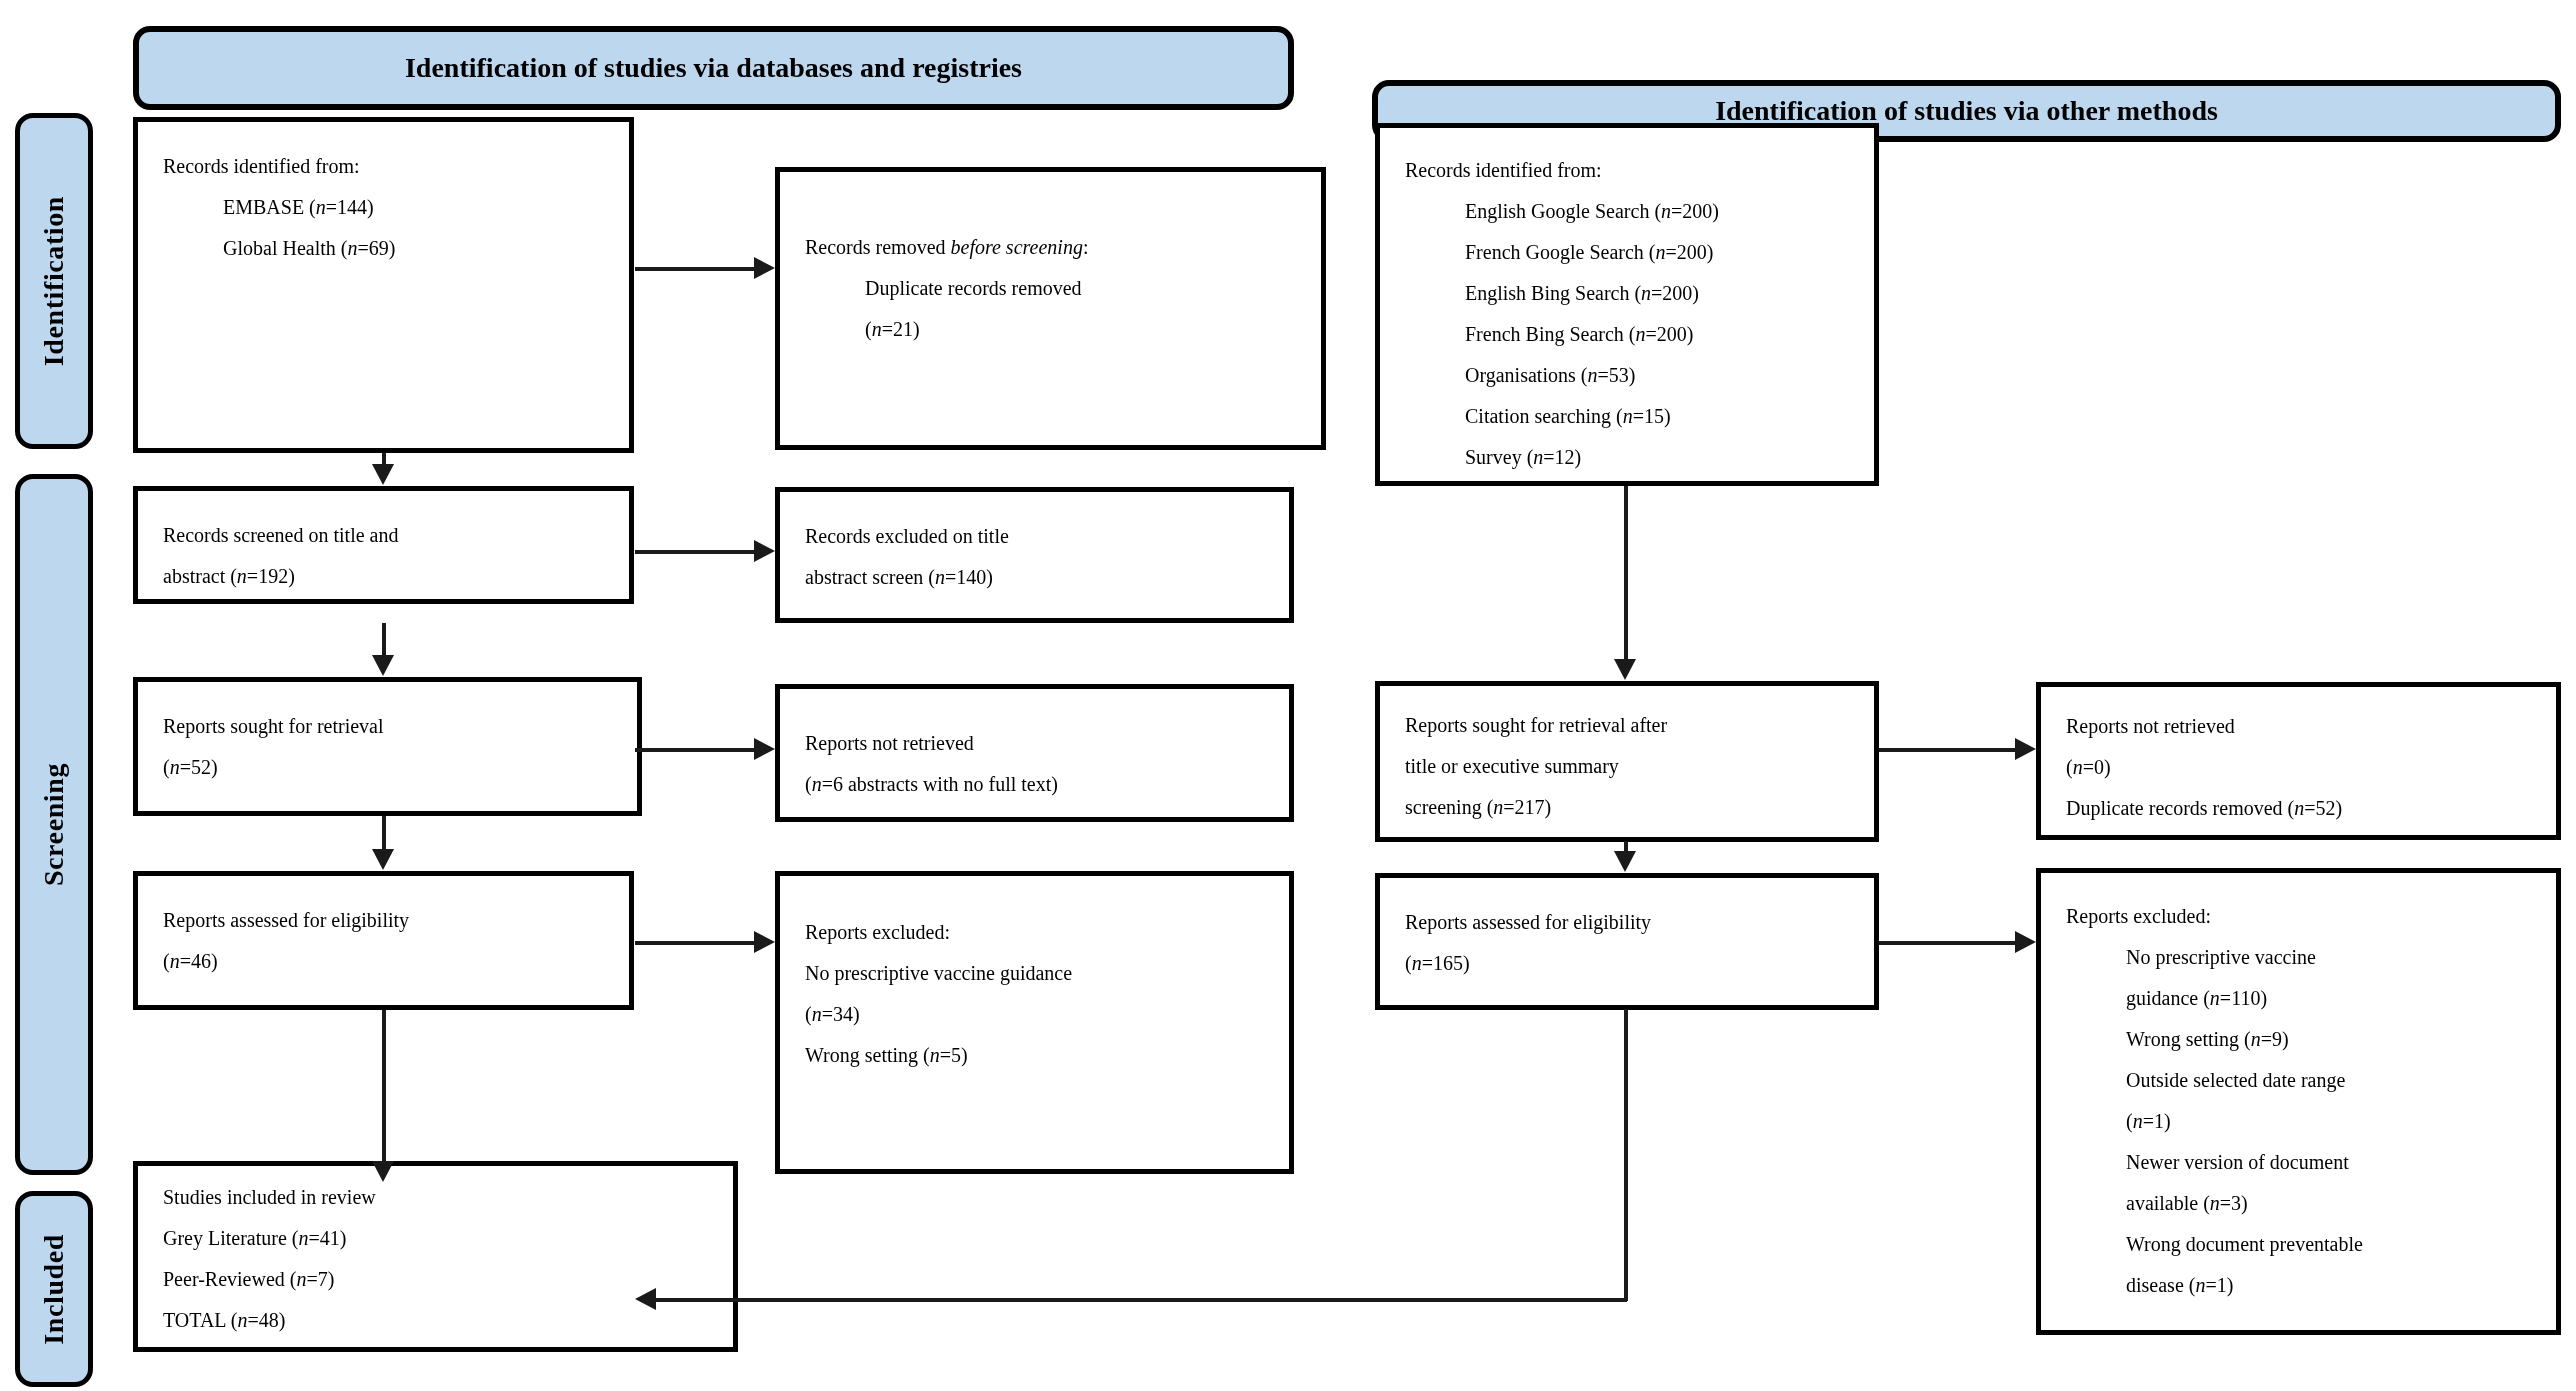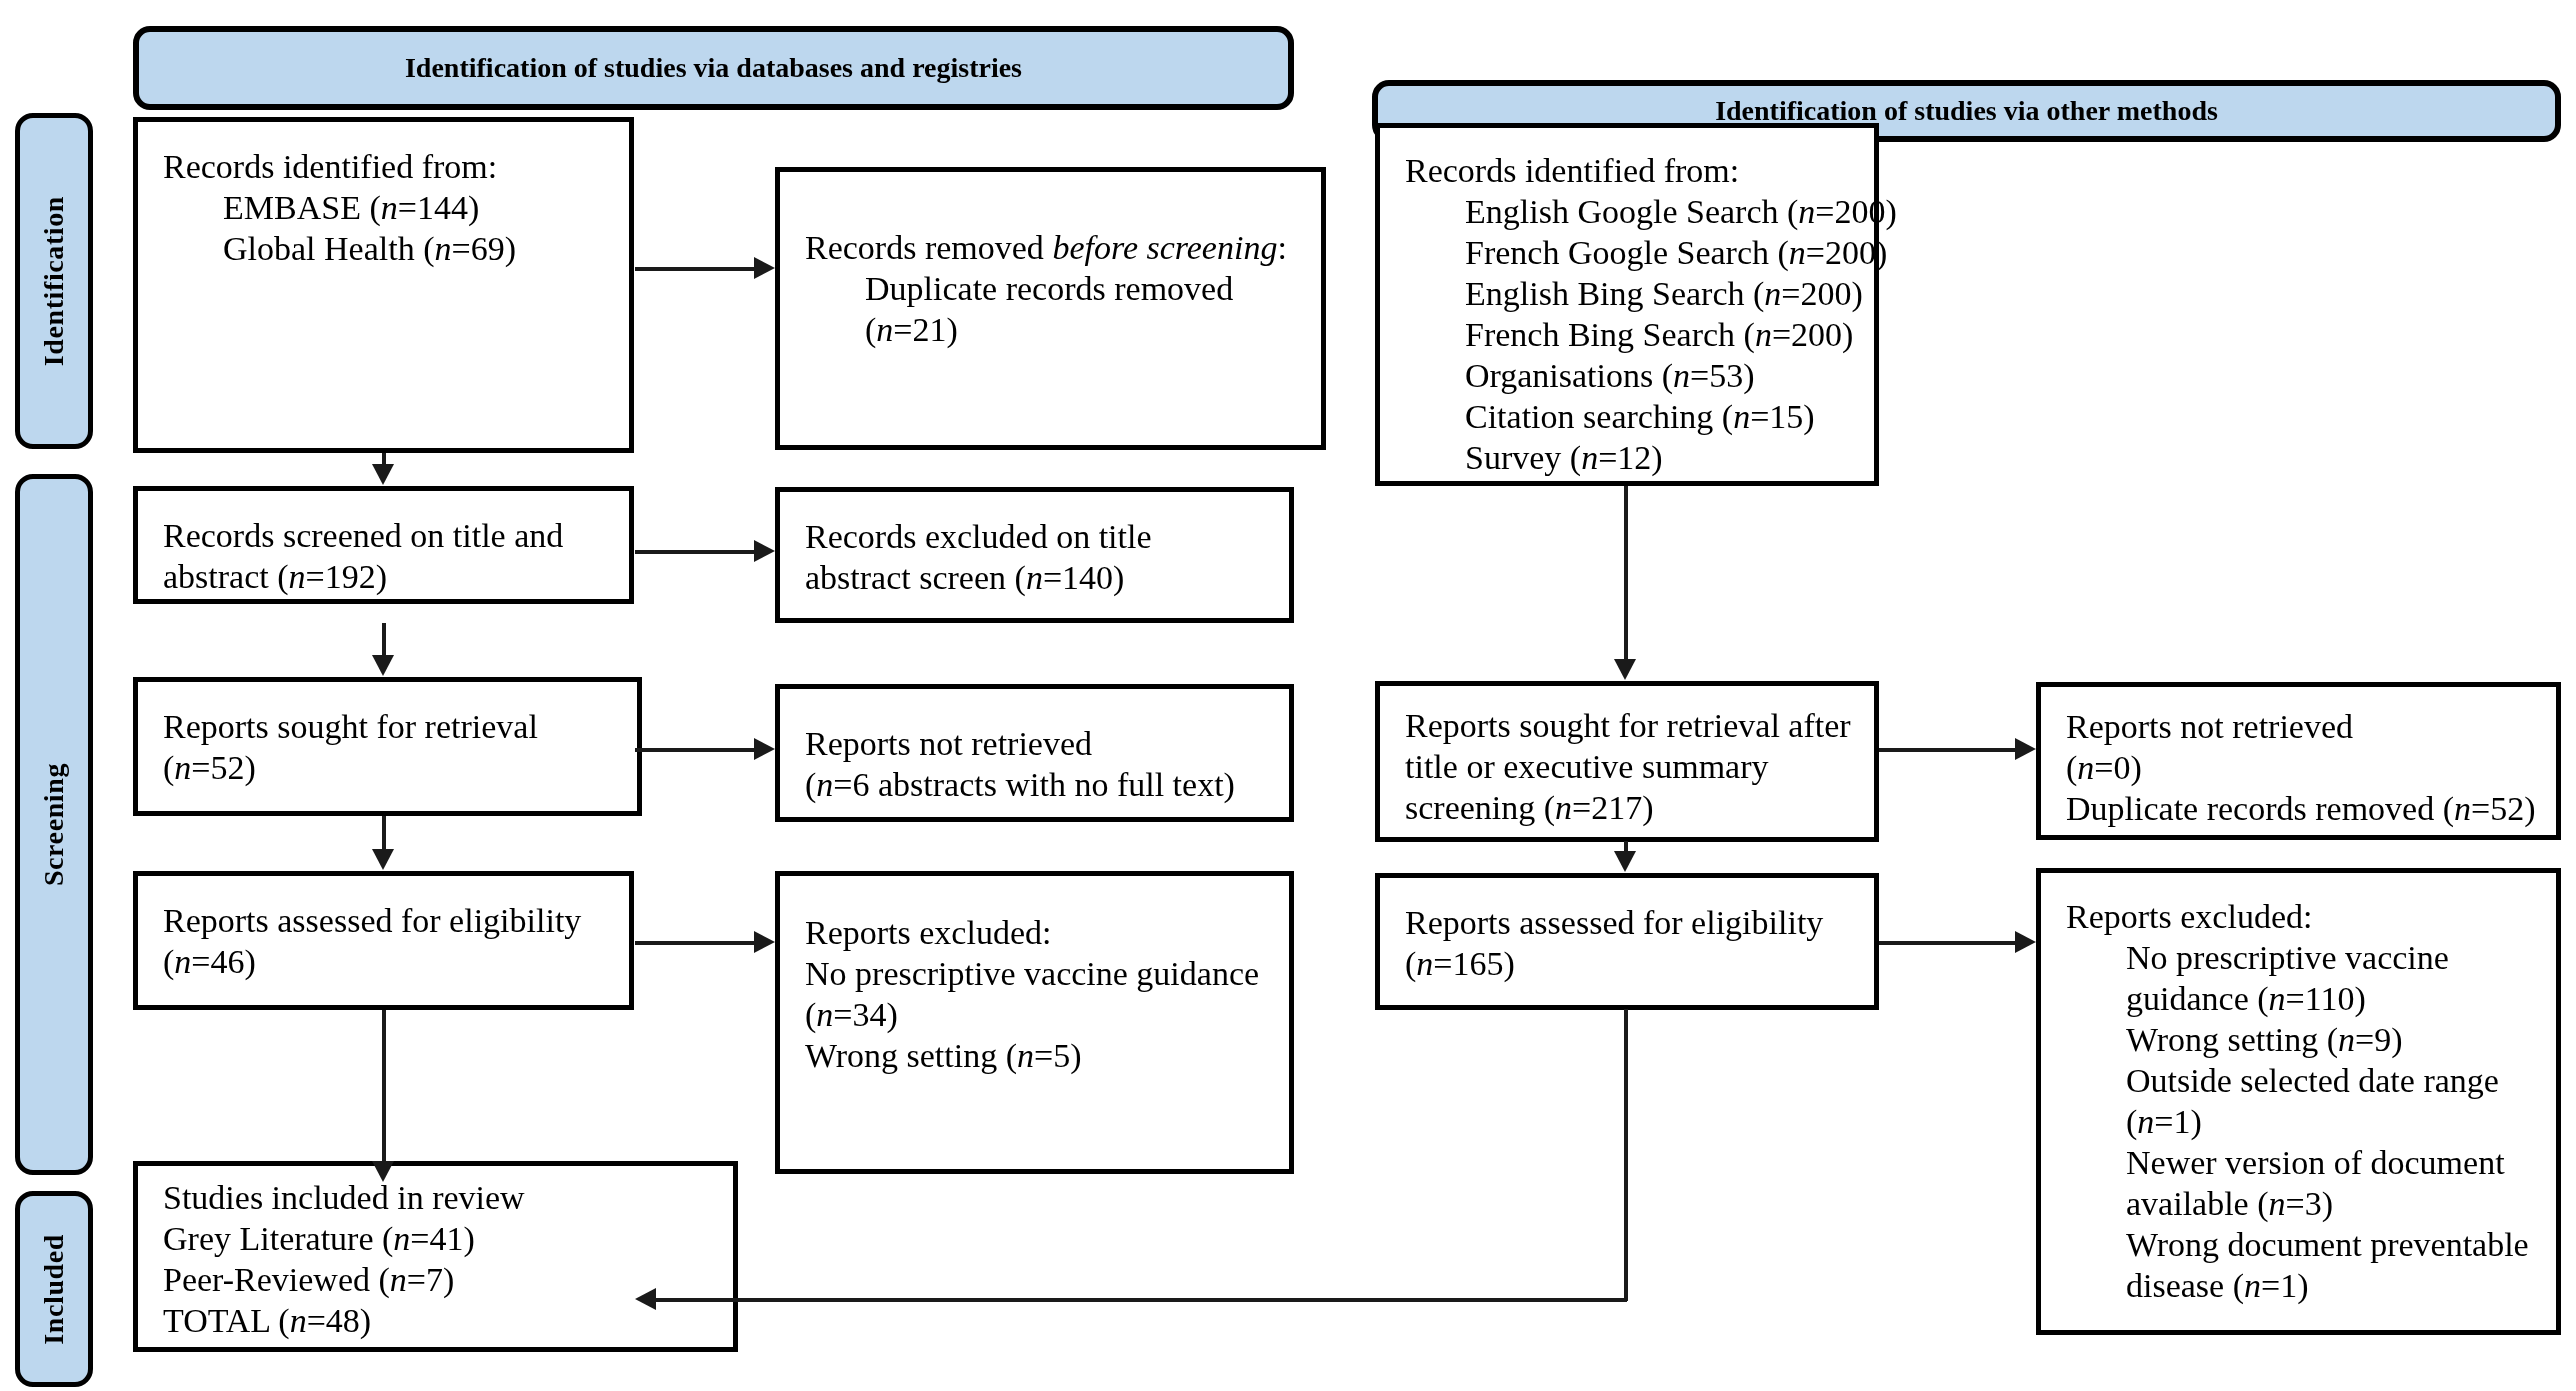--- a/index.html
+++ b/index.html
@@ -58,21 +58,21 @@
   #label-identification { top: 113px;  height: 336px; }
   #label-screening      { top: 474px;  height: 701px; }
   #label-included       { top: 1191px; height: 196px; }
 
   
   .box {
     position: absolute;
     background: #ffffff;
     border: 5.4px solid var(--ink);
     box-sizing: border-box;
-    font-size: 34px;
+    font-size: 20px;
     line-height: 41px;
     padding: 24px 17px 9.6px 25px;
   }
   .box .line { white-space: nowrap; }
   .box .line.indent { padding-left: 60px; }
 
   #box-db-identified     { left: 133px;  top: 117px;  width: 501px; height: 336px; }
   #box-db-removed        { left: 775px; top: 167px;  width: 551px; height: 283px; padding-top: 55px; }
   #box-db-screened       { left: 133px;  top: 486px;  width: 501px; height: 118px; }
   #box-db-excluded-title { left: 775px; top: 487px;  width: 519px; height: 136px; }

